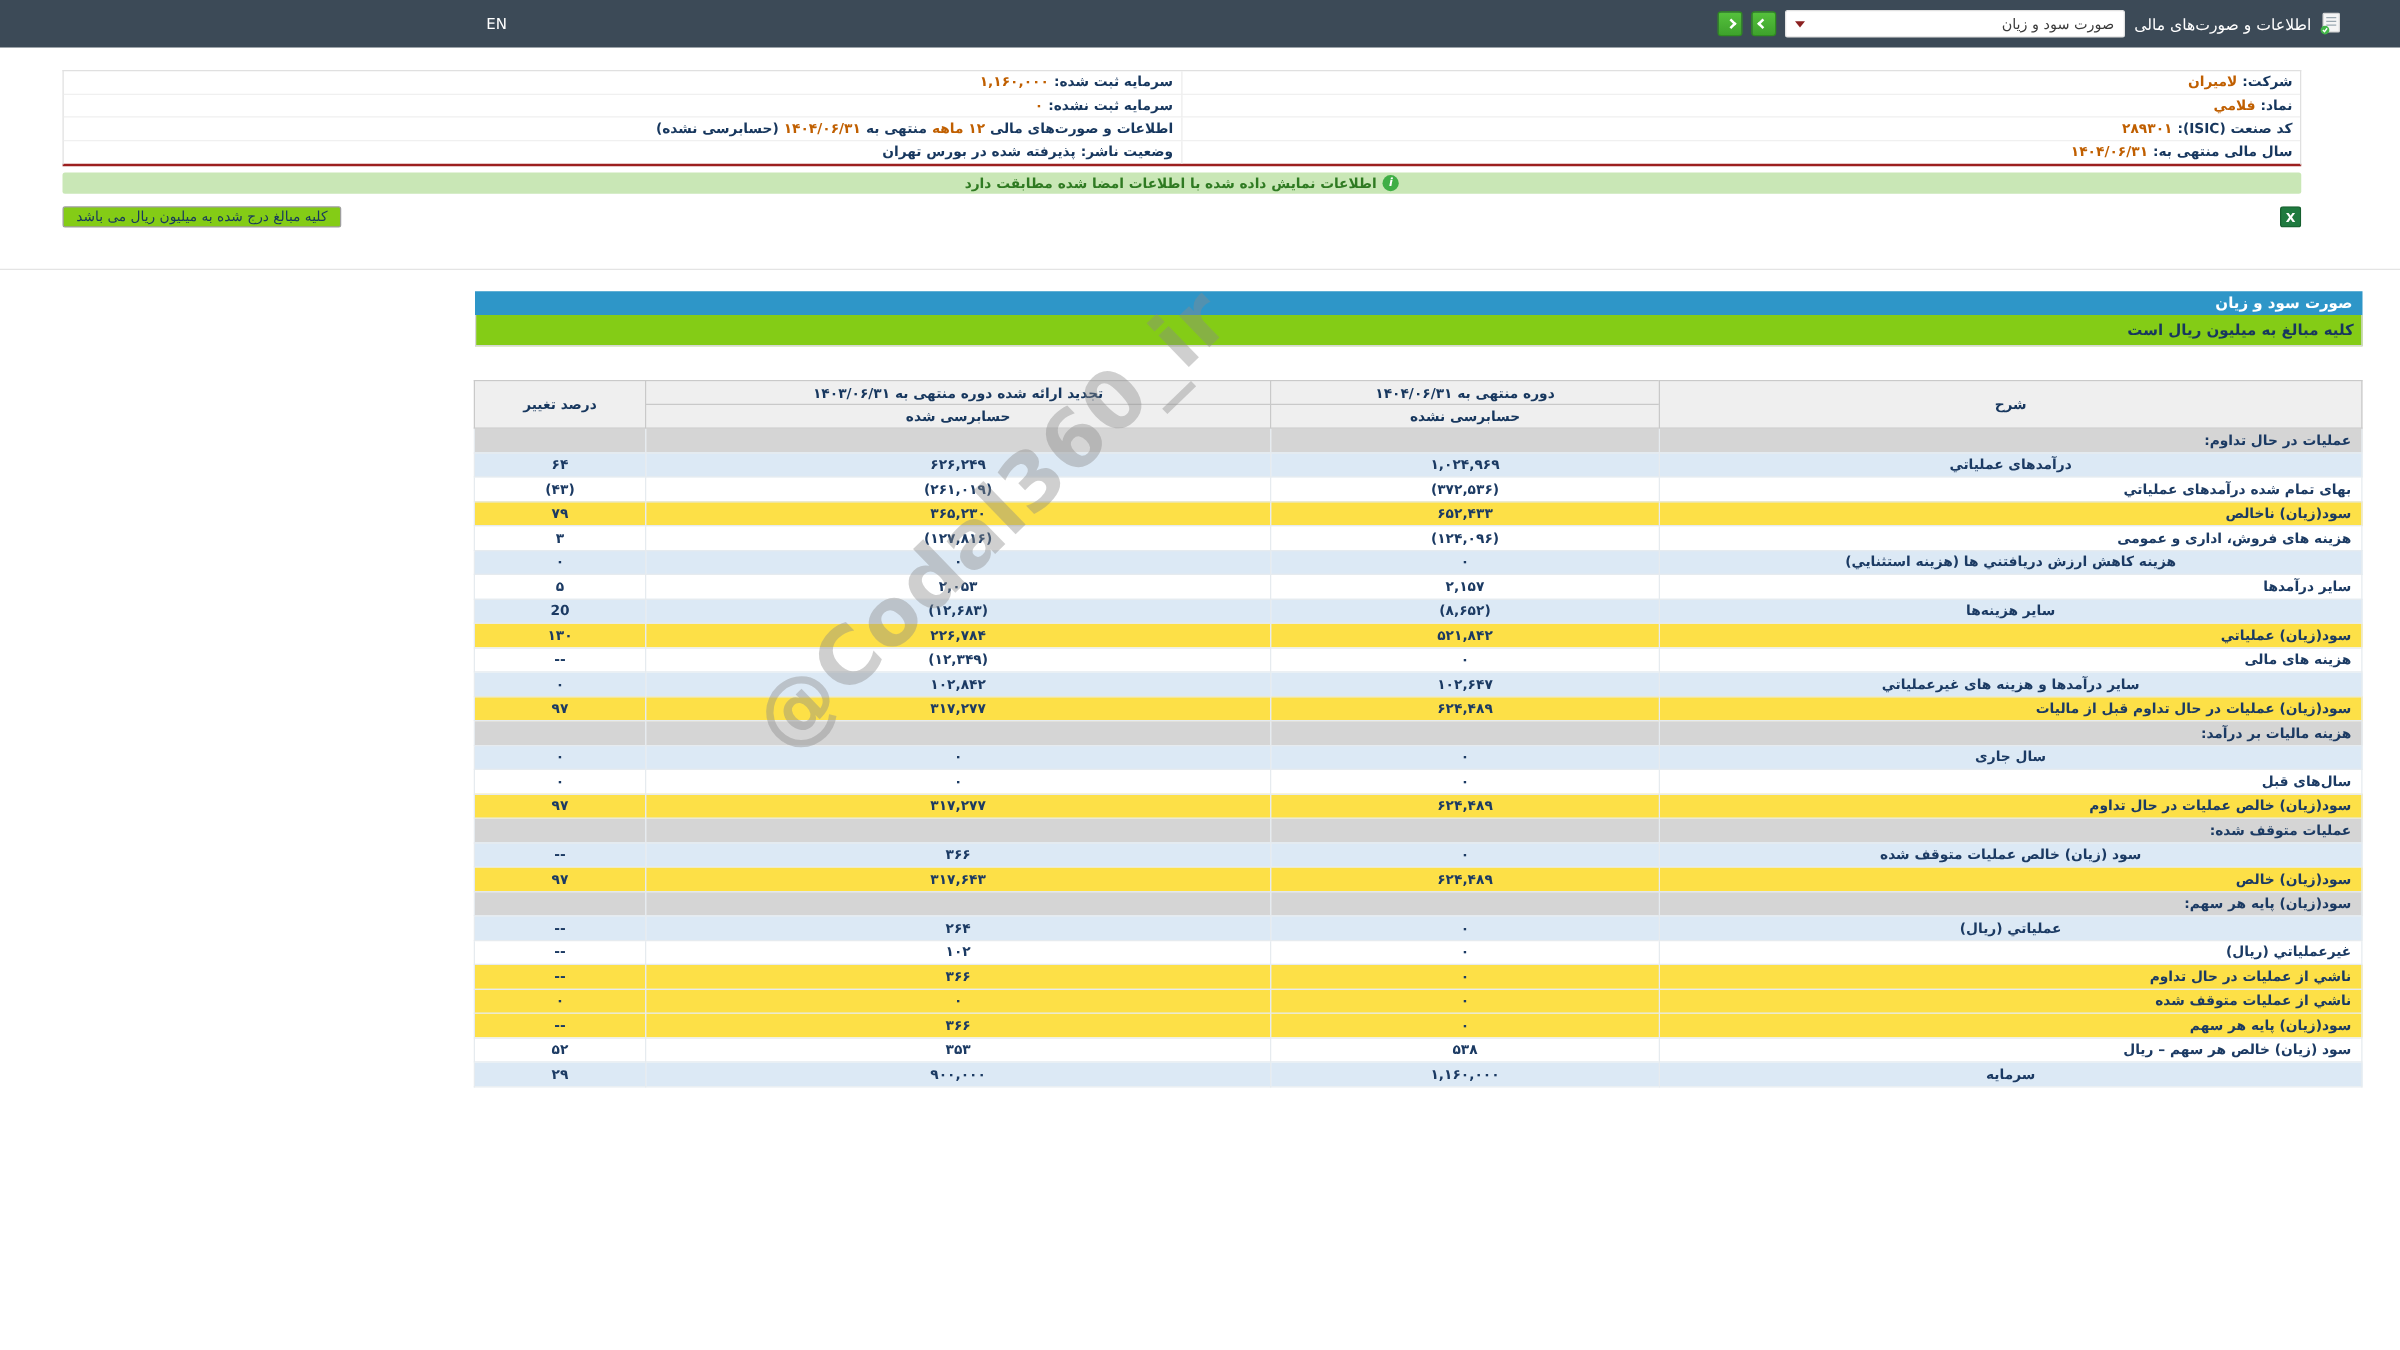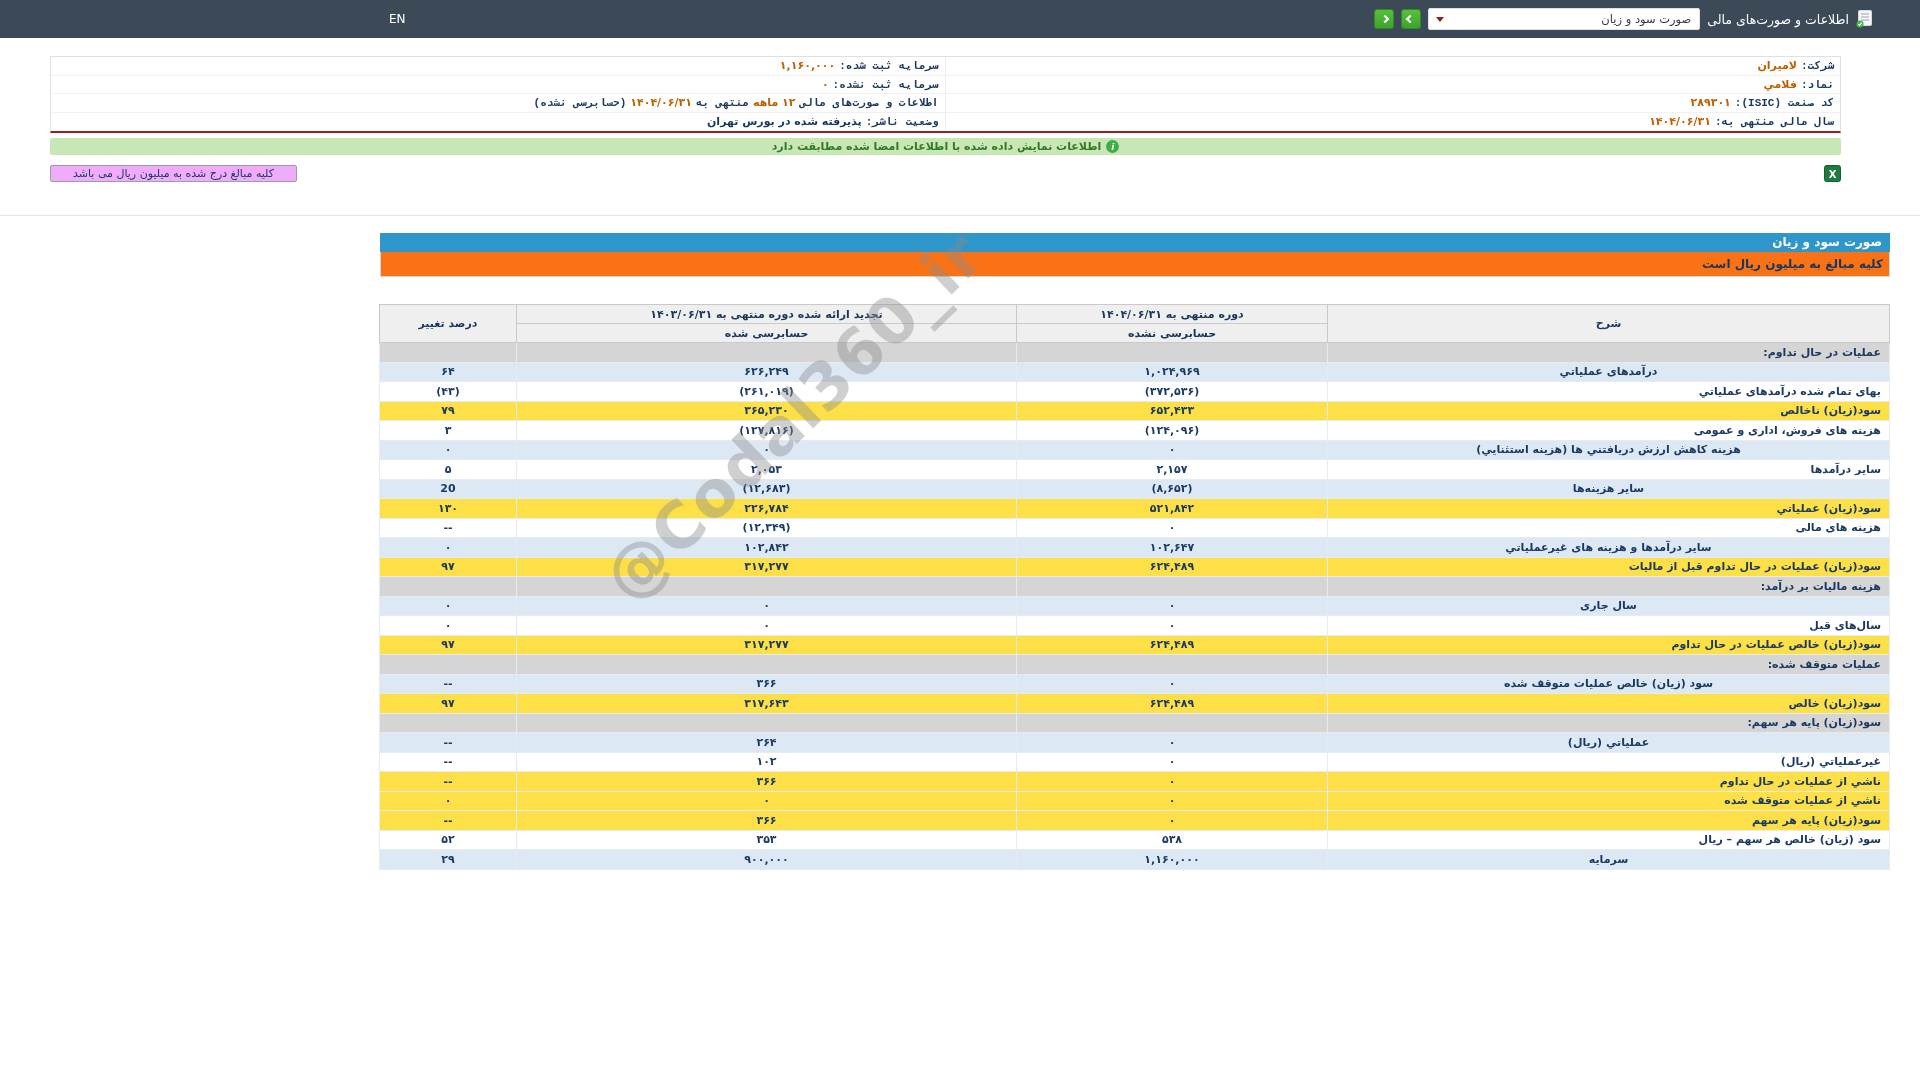--- a/index.html
+++ b/index.html
@@ -52,54 +52,54 @@
     display: grid; grid-template-columns: 1fr 1fr;
     background: #fff;
   }
   .info-cell {
     height: 18.5px; display: flex; align-items: center; gap: 4px;
     padding: 0 6px; font-size: 11px; white-space: nowrap;
     border-bottom: 1px solid #f0f0f0;
   }
   .info-cell.last { border-bottom: none; }
   .info-cell-left { border-left: none; border-right: 1px solid #ececec; }
-  .iv-label { color: #17375e; font-weight: bold; font-family: Liberation Mono, monospace; }
+  .iv-label { color: #17375e; font-weight: bold; }
   .iv-value { color: #c05f00; font-weight: bold; }
   .iv-value.dark { color: #17375e; }
 
   
   .banner {
     margin: 5px 79px 0 50px; height: 17px; background: #c9e7b6; border-radius: 2px;
     display: flex; align-items: center; justify-content: center; gap: 5px;
   }
   .banner-text { color: #2f7a22; font-size: 11px; font-weight: bold; }
   .info-icon {
     width: 13px; height: 13px; border-radius: 50%; background: #3fae46; color: #fff;
     font-size: 9px; font-weight: bold; font-style: italic;
     display: flex; align-items: center; justify-content: center; flex: 0 0 13px;
   }
 
   
   .note-row { margin: 10px 79px 0 50px; display: flex; justify-content: space-between; align-items: center; }
   .note-box {
-    border: 1px solid #9e9e9e; background: #f0abfc; border-radius: 2px;
-    padding: 1px 22px; font-size: 11px; color: #17375e; height: 17px; line-height: 14px;
+    border: 1px solid #9e9e9e; background: #84cc16; border-radius: 2px;
+    padding: 1px 10px; font-size: 11px; color: #17375e; height: 17px; line-height: 14px;
   }
   .excel-btn { cursor: pointer; display: flex; }
 
   .divider { margin-top: 33px; border-top: 1px solid #e4e4e4; width: 1920px; }
 
   
   .main { width: 1510px; margin: 17px 30px 0 0; }
   .title-bar {
     height: 19px; background: #2e96c8; color: #fff; font-weight: bold;
     font-size: 12px; line-height: 19px; padding-right: 8px;
   }
   .subtitle-bar {
-    height: 25px; background: #f97316; border: 1px solid #d6d6d6; border-top: none;
+    height: 25px; background: #84cc16; border: 1px solid #d6d6d6; border-top: none;
     line-height: 24px; font-size: 12px; font-weight: bold; color: #17375e; padding-right: 6px;
   }
 
   
   table.pl { margin-top: 27px; width: 1510px; border-collapse: collapse; table-layout: fixed; }
   table.pl th {
     background: #efefef; color: #17375e; font-weight: bold; font-size: 11px;
     height: 19px; border: 1px solid #c9c9c9; text-align: center; padding: 0 4px;
   }
   table.pl td {

